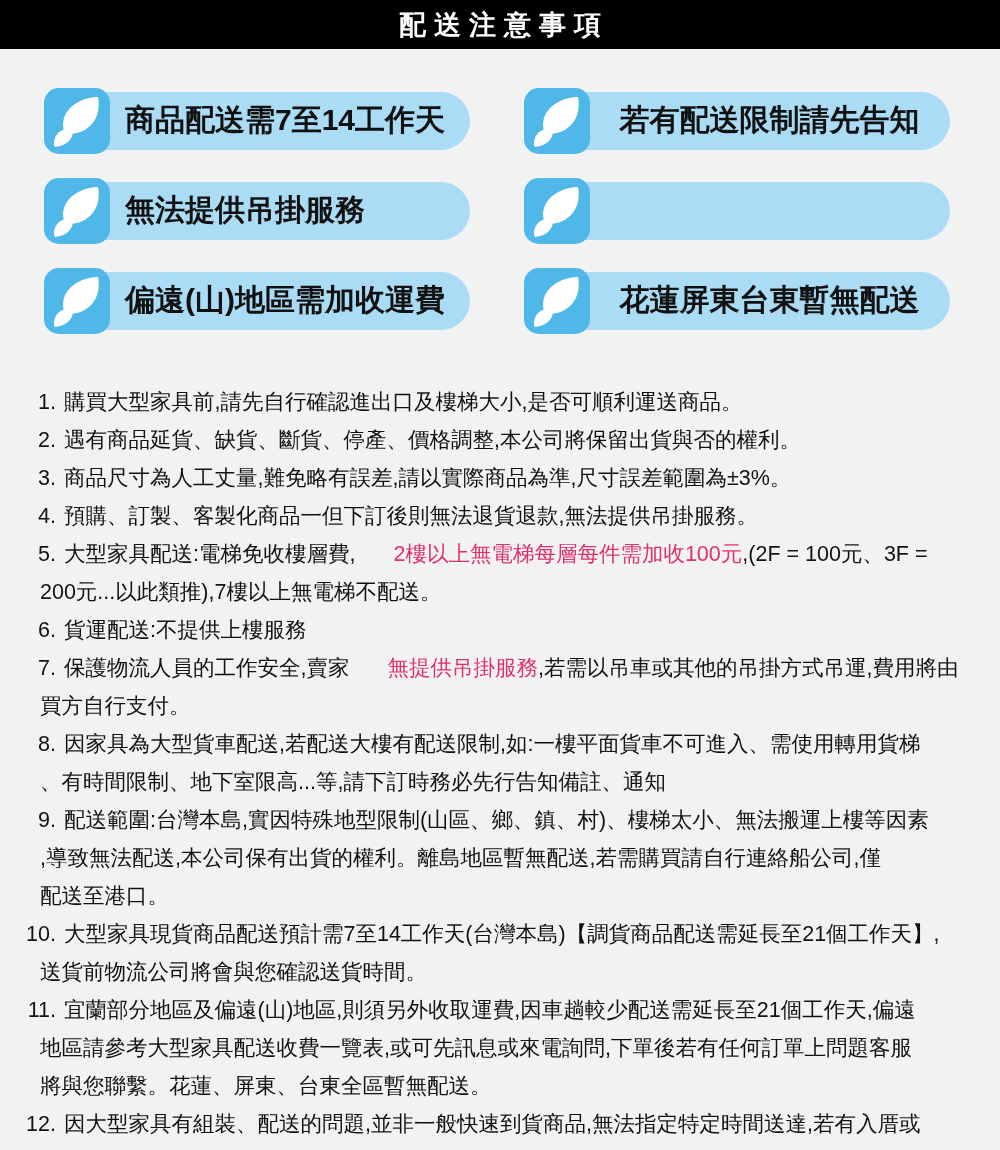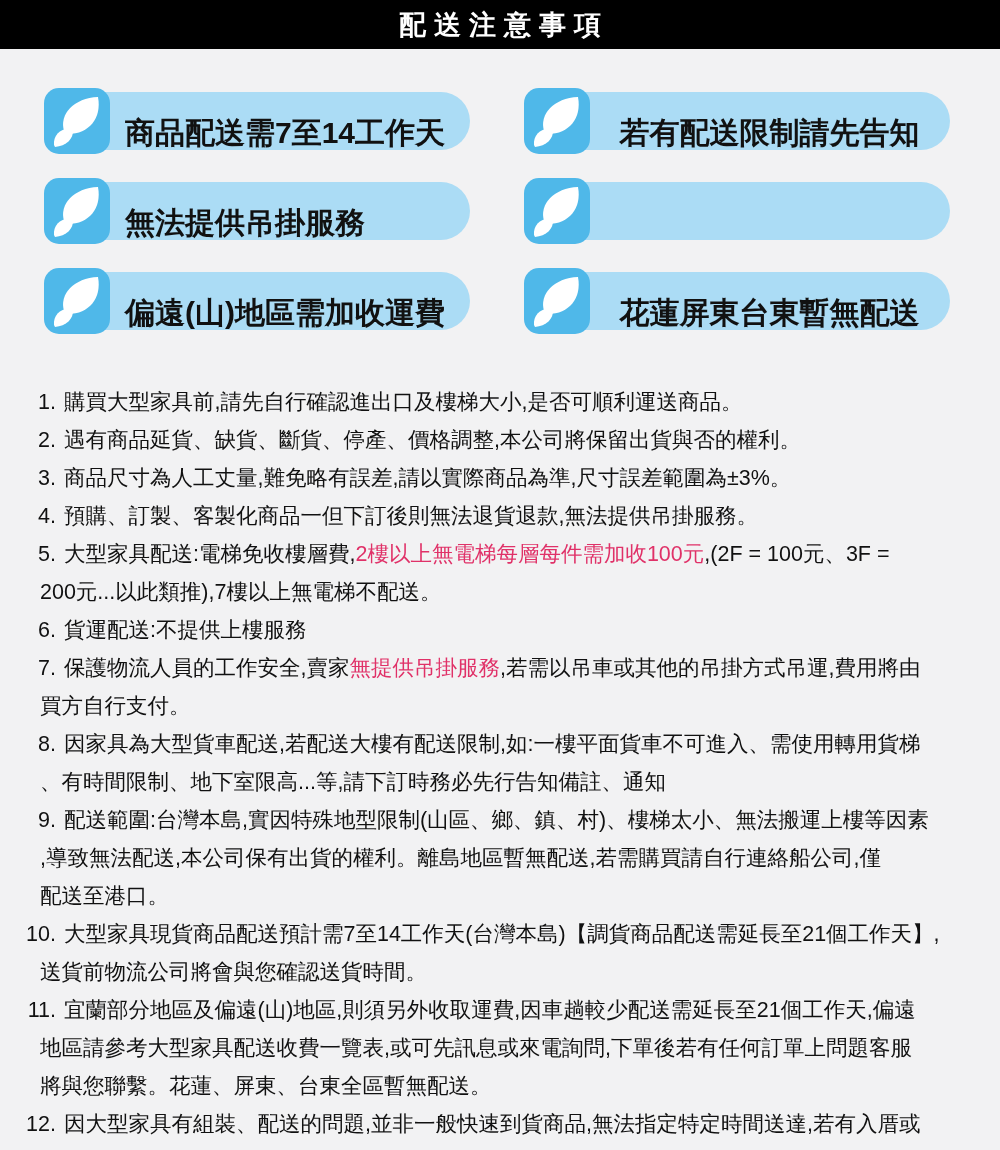--- a/index.html
+++ b/index.html
@@ -28,37 +28,37 @@
   }
   .badges{padding:39px 50px 0 44px;}
   .badge-row{display:flex;justify-content:space-between;margin-bottom:24px;}
   .badge{position:relative;width:426px;height:66px;}
   .badge-pill{
     position:absolute;left:26px;right:0;top:4px;height:58px;
     background:var(--pill-blue);border-radius:29px;
   }
   .badge-iconbox{position:absolute;left:0;top:0;width:66px;height:66px;}
   .badge-label{
-    position:absolute;left:81px;right:16px;top:16px;height:58px;
+    position:absolute;left:81px;right:16px;top:3px;height:58px;
     line-height:58px;font-size:30px;font-weight:bold;color:var(--ink);
     white-space:nowrap;
   }
   .badge:first-child .badge-label{text-align:left;}
   .badge:last-child .badge-label{text-align:center;}
   .notes{
     padding:25px 10px 0 40px;
     font-size:21.5px;line-height:38px;color:var(--ink);
   }
   .note{position:relative;}
   .note .num{
     position:absolute;left:-40px;top:0;width:56px;text-align:right;
     white-space:nowrap;
   }
   .note .txt{display:block;white-space:pre-wrap;text-indent:24px;}
-  .note .txt .red{color:var(--red);}
+  .note .txt .red{color:var(--red);margin-left:38px;}
 </style>
 </head>
 <body>
 
 <div class="header">
   <div class="title">配送注意事項</div>
 </div>
 
 <div class="badges">
   <div class="badge-row">

